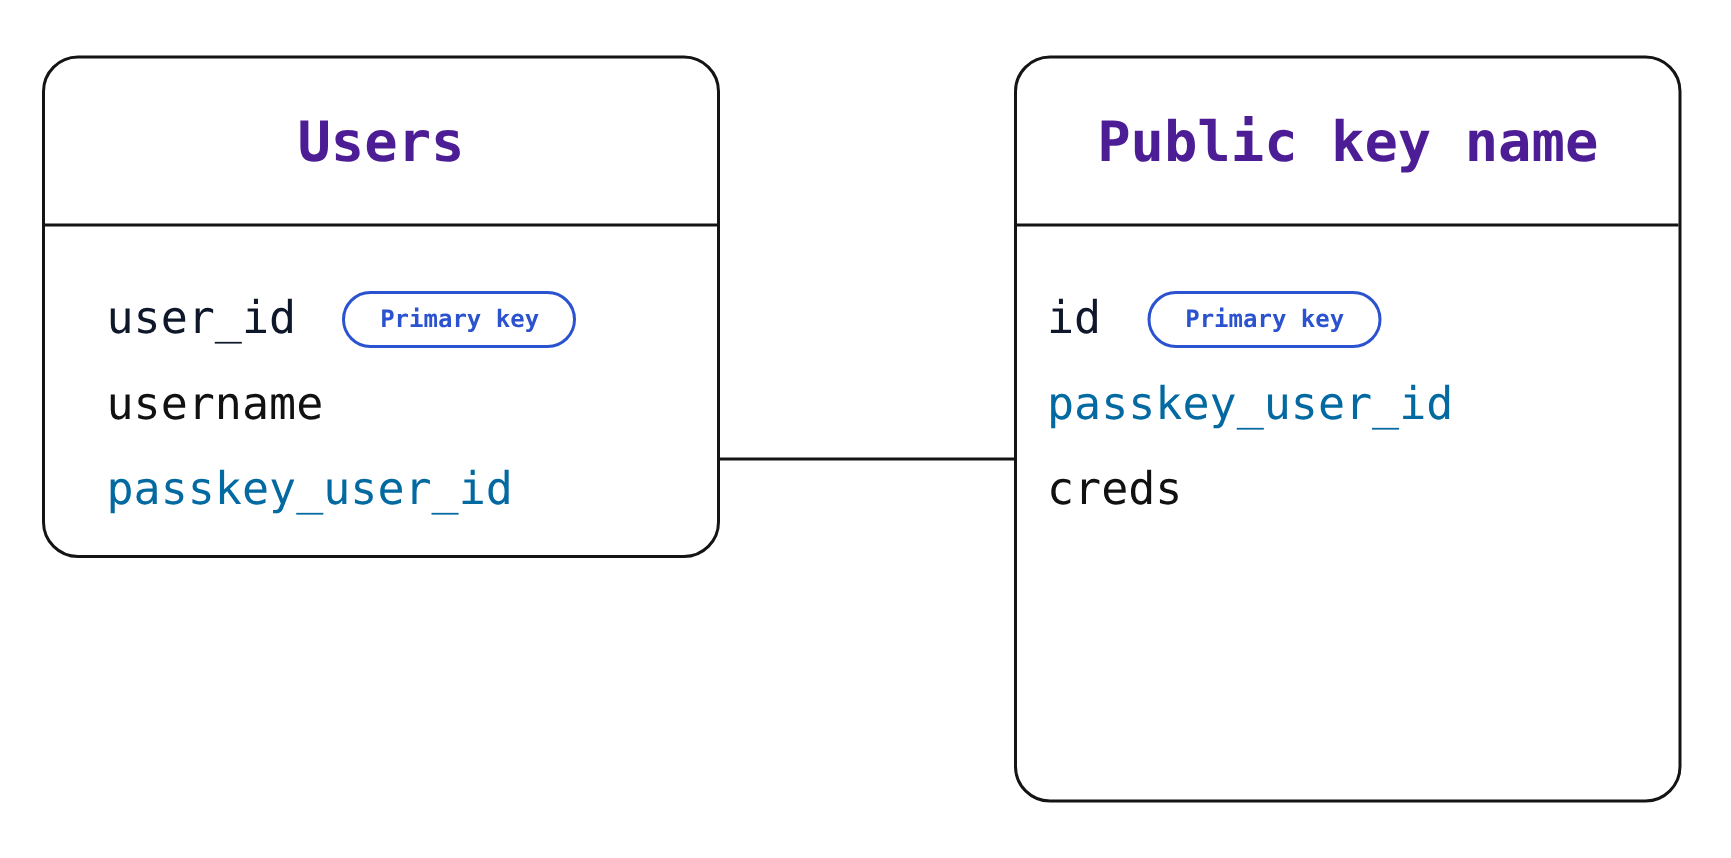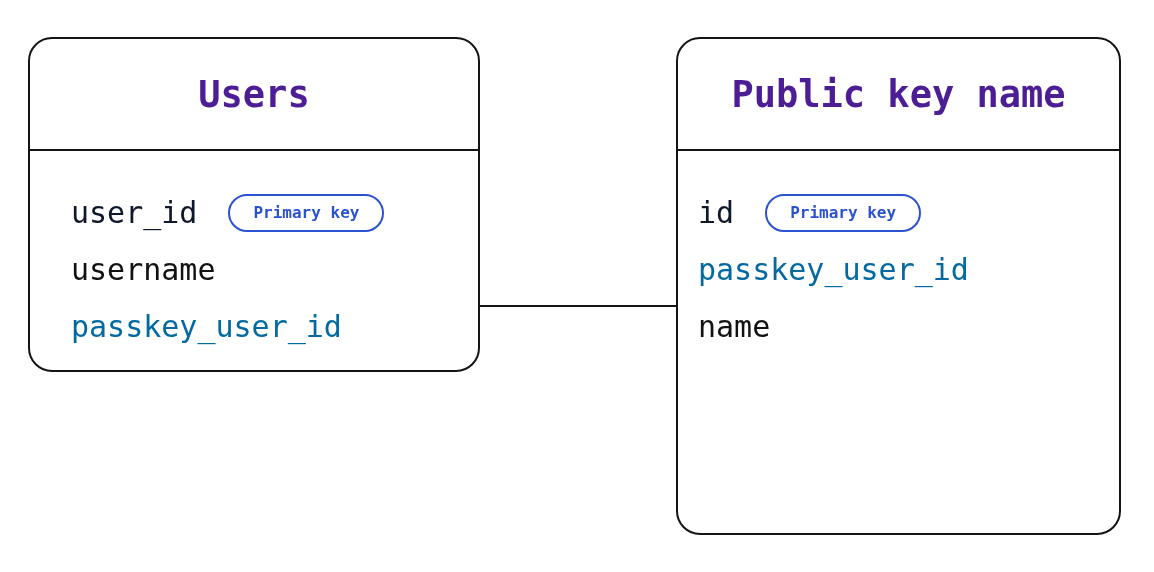--- a/index.html
+++ b/index.html
@@ -95,18 +95,18 @@
     <div class="table-header">Public key name</div>
     <div class="table-body">
       <div class="field-row">
         <span class="field-name pk">id</span>
         <span class="badge">Primary key</span>
       </div>
       <div class="field-row">
         <span class="field-name fk">passkey_user_id</span>
       </div>
       <div class="field-row">
-        <span class="field-name">name</span>
+        <span class="field-name">creds</span>
       </div>
     </div>
   </div>
 
 </div>
 
 </body></html>

